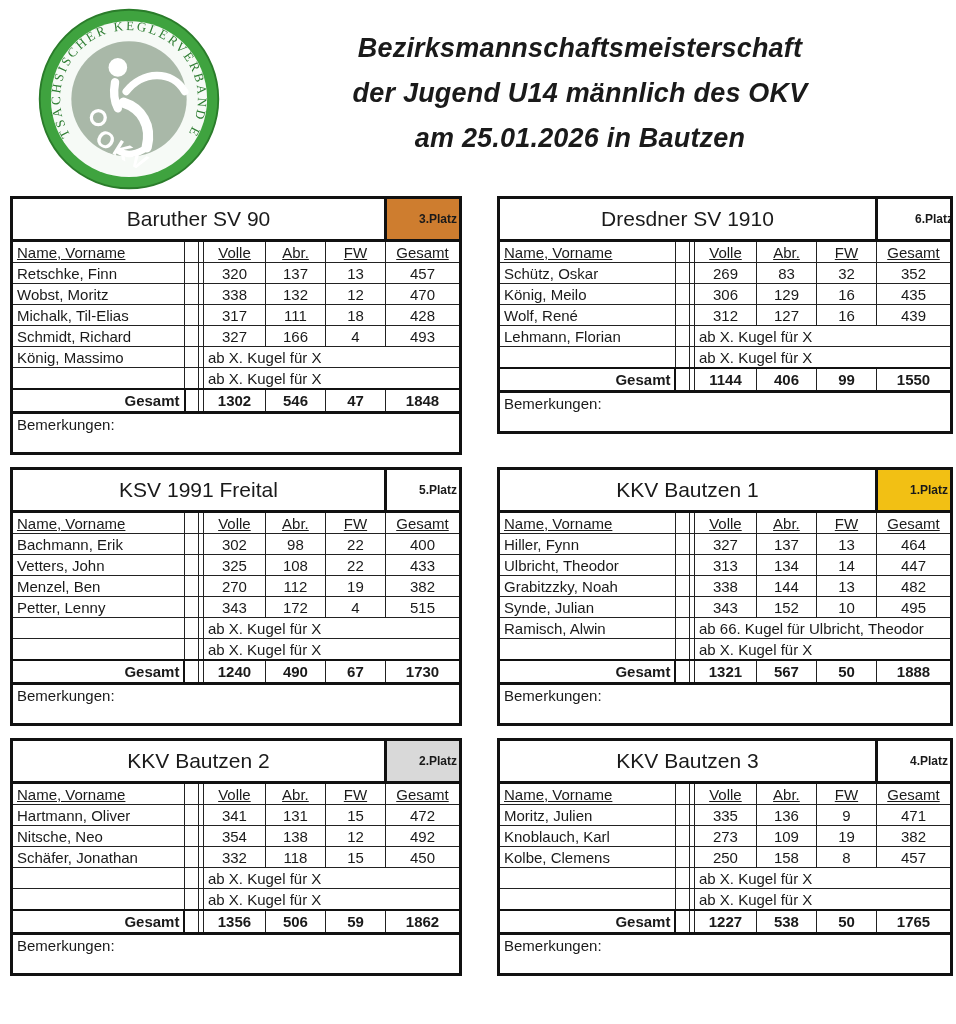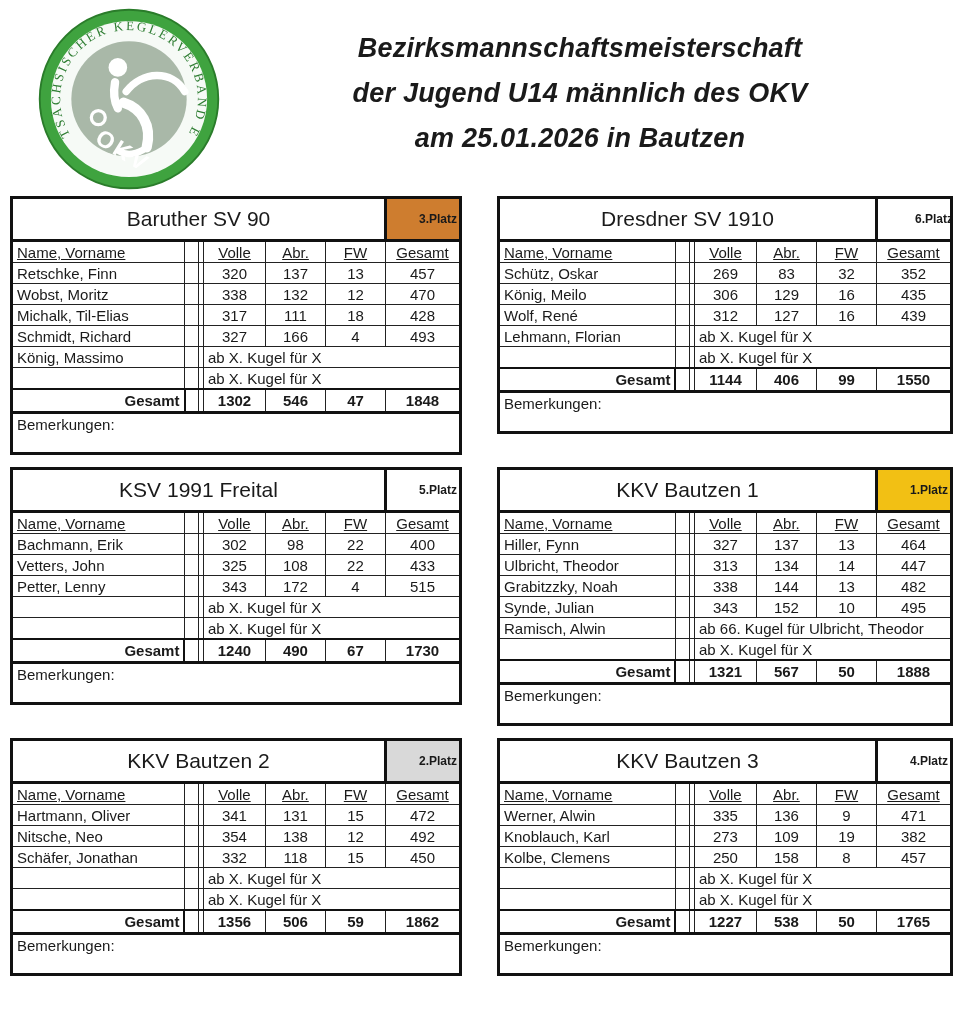--- a/index.html
+++ b/index.html
@@ -303,20 +303,29 @@
       <tr class="r-player">
         <td class="pname">Vetters, John</td>
         <td class="sp"></td>
         <td class="gap"></td>
         <td class="v">325</td>
         <td class="v">108</td>
         <td class="v">22</td>
         <td class="v">433</td>
       </tr>
       <tr class="r-player">
+        <td class="pname">Menzel, Ben</td>
+        <td class="sp"></td>
+        <td class="gap"></td>
+        <td class="v">270</td>
+        <td class="v">112</td>
+        <td class="v">19</td>
+        <td class="v">382</td>
+      </tr>
+      <tr class="r-player">
         <td class="pname">Petter, Lenny</td>
         <td class="sp"></td>
         <td class="gap"></td>
         <td class="v">343</td>
         <td class="v">172</td>
         <td class="v">4</td>
         <td class="v">515</td>
       </tr>
       <tr class="r-sub">
         <td class="pname"></td>
@@ -534,21 +543,21 @@
       <tr class="r-head">
         <td class="h name">Name, Vorname</td>
         <td class="sp"></td>
         <td class="gap"></td>
         <td class="h">Volle</td>
         <td class="h">Abr.</td>
         <td class="h">FW</td>
         <td class="h">Gesamt</td>
       </tr>
       <tr class="r-player">
-        <td class="pname">Werner, Alwin</td>
+        <td class="pname">Moritz, Julien</td>
         <td class="sp"></td>
         <td class="gap"></td>
         <td class="v">335</td>
         <td class="v">136</td>
         <td class="v">9</td>
         <td class="v">471</td>
       </tr>
       <tr class="r-player">
         <td class="pname">Knoblauch, Karl</td>
         <td class="sp"></td>

